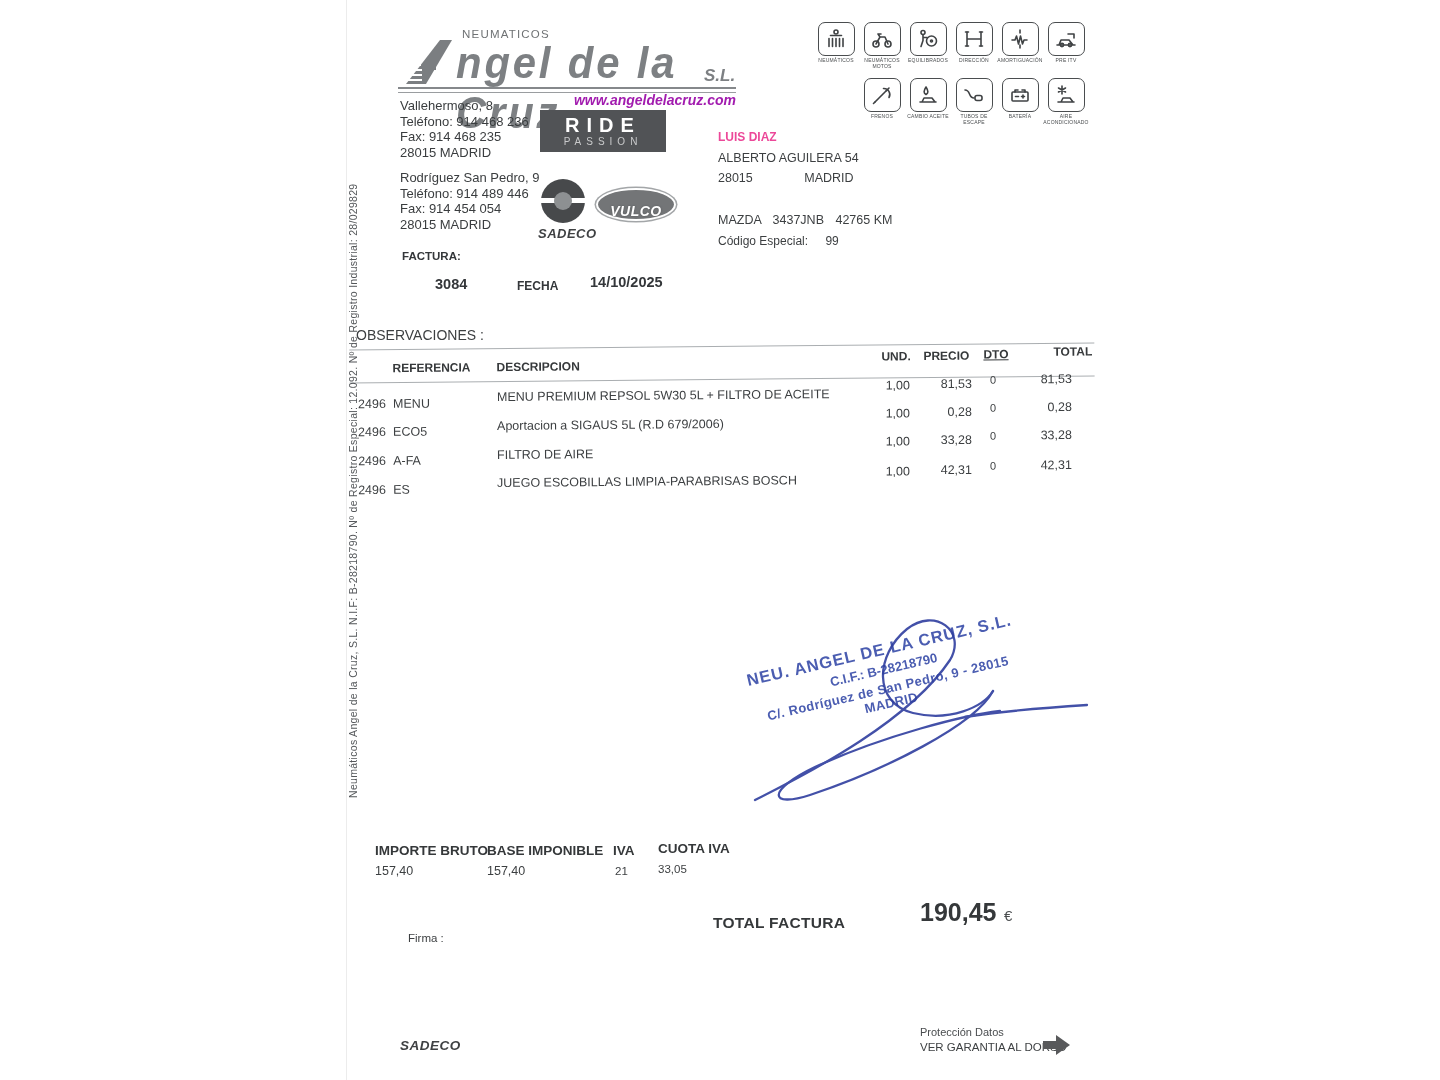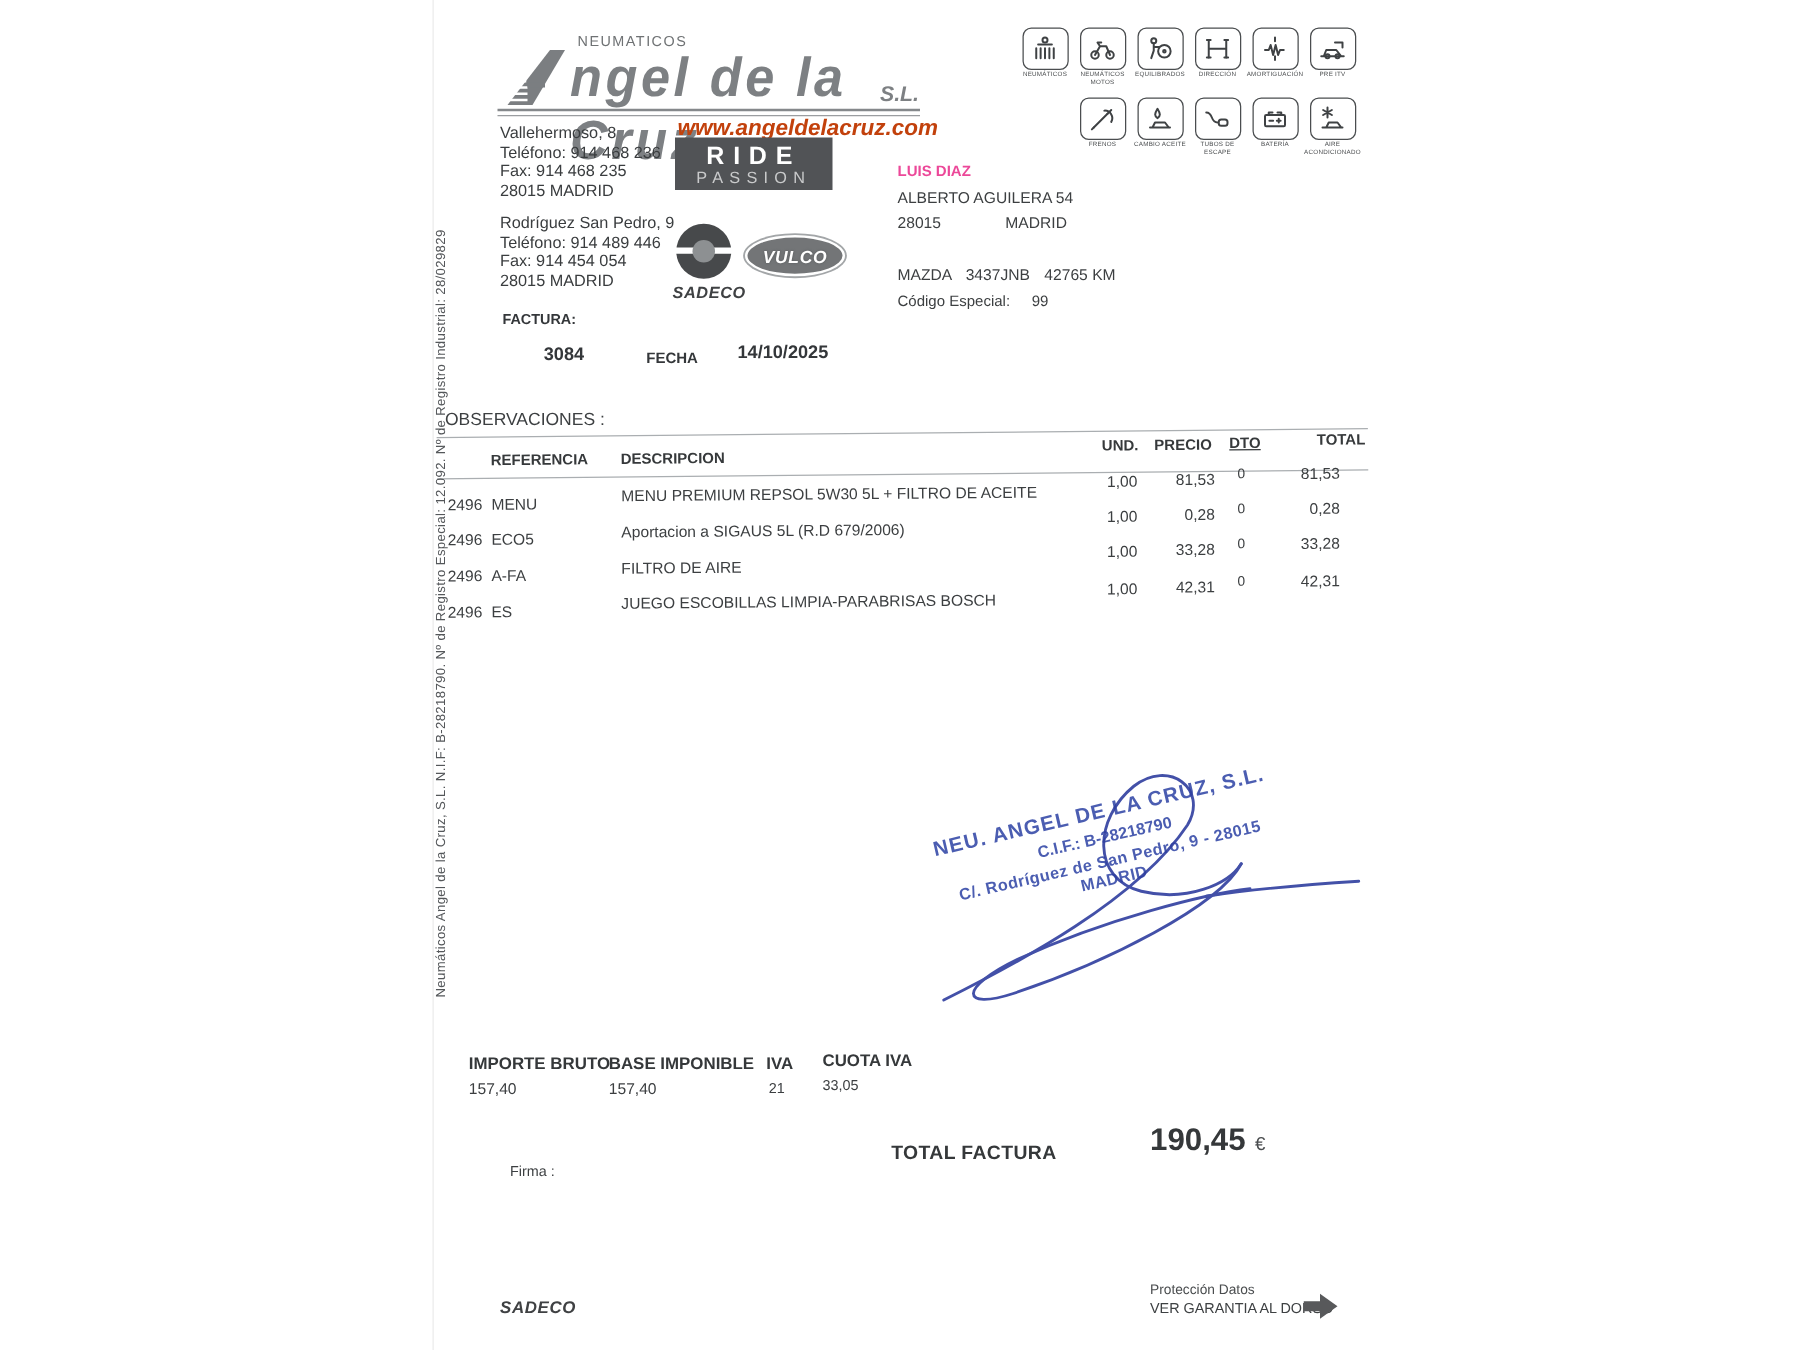--- a/index.html
+++ b/index.html
@@ -17,21 +17,21 @@
   
   .svc{width:46px;text-align:center;}
   .svc-box{width:35px;height:32px;border:1.6px solid #4a4d4f;border-radius:7px;margin:0 auto;display:flex;align-items:center;justify-content:center;}
   .svc-label{font-size:5px;line-height:5.5px;color:#4a4d4f;margin-top:2px;letter-spacing:.2px;}
   .svc svg{stroke:#3f4244;fill:none;stroke-width:1.6;stroke-linecap:round;stroke-linejoin:round;}
   
   .addr{font-size:13px;line-height:15.5px;color:#3a3d3f;}
   
   .ride{width:126px;height:42px;background:#515356;text-align:center;}
   .ride-main{color:#fff;font-weight:bold;font-size:20px;letter-spacing:7px;line-height:24px;margin-top:3px;}
-  .ride-sub{color:#c9cacb;font-size:13px;letter-spacing:5px;line-height:9px;}
+  .ride-sub{color:#c9cacb;font-size:10px;letter-spacing:5px;line-height:9px;}
   
   .sadeco-circle{width:44px;height:44px;border-radius:50%;background:#47494b;position:relative;overflow:visible;}
   .sadeco-bar{position:absolute;left:-7px;top:19px;width:58px;height:5px;background:#fff;}
   .sadeco-inner{position:absolute;left:13px;top:13px;width:18px;height:18px;border-radius:50%;background:#8d9092;}
   .sadeco-word{font-size:13px;font-weight:900;font-style:italic;color:#3f4143;letter-spacing:.5px;}
   
   .vulco{width:76px;height:29px;background:#737577;border:2px solid #fff;box-shadow:0 0 0 1.5px #a3a6a8;border-radius:50%;
          display:flex;align-items:center;justify-content:center;}
   .vulco span{color:#fff;font-weight:900;font-style:italic;font-size:14px;letter-spacing:.5px;text-shadow:0 0 2px #55585a;}
   
@@ -60,21 +60,21 @@
 <div class="abs" style="left:398px;top:26px;width:340px;height:75px;">
   <svg class="abs" style="left:0;top:6px;" width="62" height="56" viewBox="0 0 62 56">
     <path d="M8 52 L42 8 L54 8 L28 52 Z" fill="#7b7e81"></path>
     <path d="M2 48h22M4 43h20M6 38h18M8 33h15M10 28h12" stroke="#ffffff" stroke-width="2"></path>
     <path d="M24 36h14" stroke="#7b7e81" stroke-width="4"></path>
   </svg>
   <div class="abs" style="left:64px;top:2px;font-size:11.5px;letter-spacing:1.2px;color:#6f7274;">NEUMATICOS</div>
   <div class="abs brand-rest" style="left:58px;top:12px;">ngel de la Cruz</div>
   <div class="abs brand-sl" style="left:306px;top:40px;text-align:right;">S.L.</div>
   <div class="abs brand-under" style="left:0;top:61px;width:338px;"></div>
-  <div class="abs b i" style="left:144px;top:66px;width:178px;text-align:right;font-size:18px;color:#c2410c;">www.angeldelacruz.com</div>
+  <div class="abs b i" style="left:160px;top:66px;width:178px;text-align:right;font-size:14px;color:#a21caf;">www.angeldelacruz.com</div>
 </div>
 
 <div class="abs" style="left:813px;top:22px;width:280px;height:100px;">
 
   <div class="abs svc" style="left:0;top:0;">
     <div class="svc-box">
         <svg width="24" height="22" viewBox="0 0 24 22">
           <circle cx="12" cy="4" r="2"></circle>
           <path d="M6.5 7.5h11"></path>
           <path d="M5 10.5v8M8.5 10.5v8M12 10.5v8M15.5 10.5v8M19 10.5v8"></path>
@@ -196,21 +196,21 @@
   <div class="ride-main">RIDE</div>
   <div class="ride-sub">PASSION</div>
 </div>
 <div class="abs" style="left:538px;top:179px;width:60px;">
   <div class="sadeco-circle" style="margin-left:3px;">
     <div class="sadeco-bar"></div>
       <div class="sadeco-inner"></div>
   </div>
   <div class="sadeco-word" style="margin-top:3px;">SADECO</div>
 </div>
-<div class="abs vulco" style="left:596px;top:188px;">
+<div class="abs vulco" style="left:596px;top:188px;align-items:flex-end;">
   <span>VULCO</span>
 </div>
 
 <div class="abs" style="left:718px;top:130px;width:320px;">
   <div class="b" style="font-size:12px;color:#ec4899;">LUIS DIAZ</div>
   <div style="font-size:12.5px;margin-top:7px;">ALBERTO AGUILERA 54</div>
   <div style="margin-top:6px;font-size:12.5px;">
     <span>28015</span>
     <span style="margin-left:48px;">MADRID</span>
   </div>

